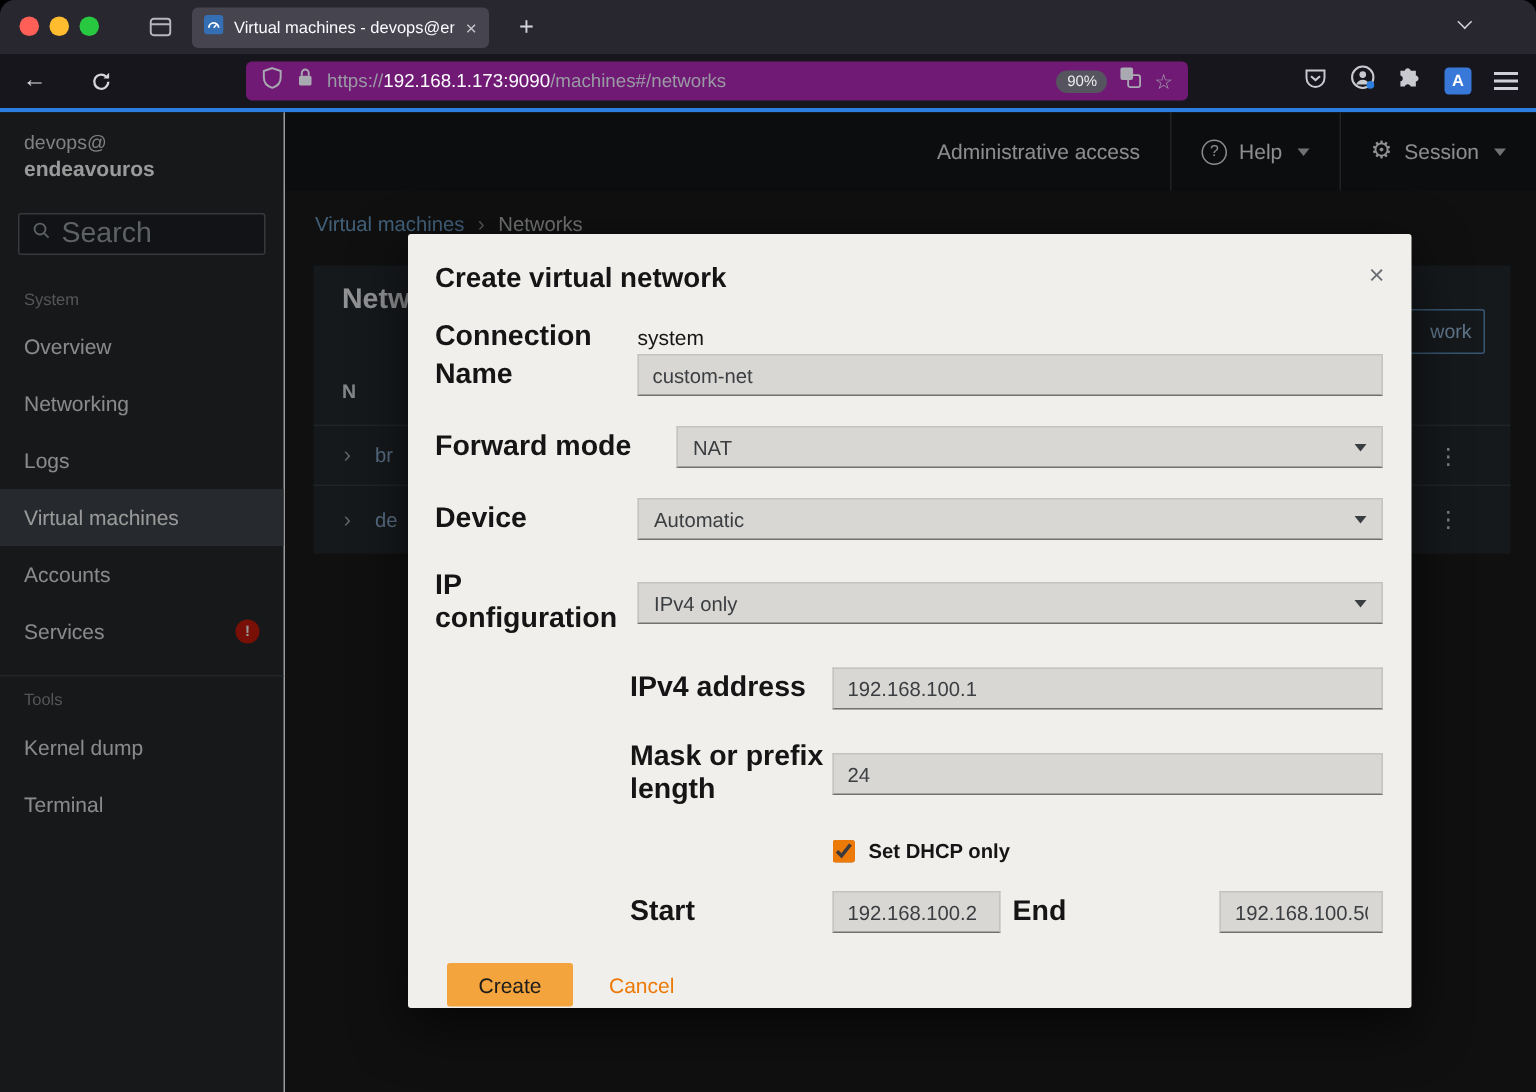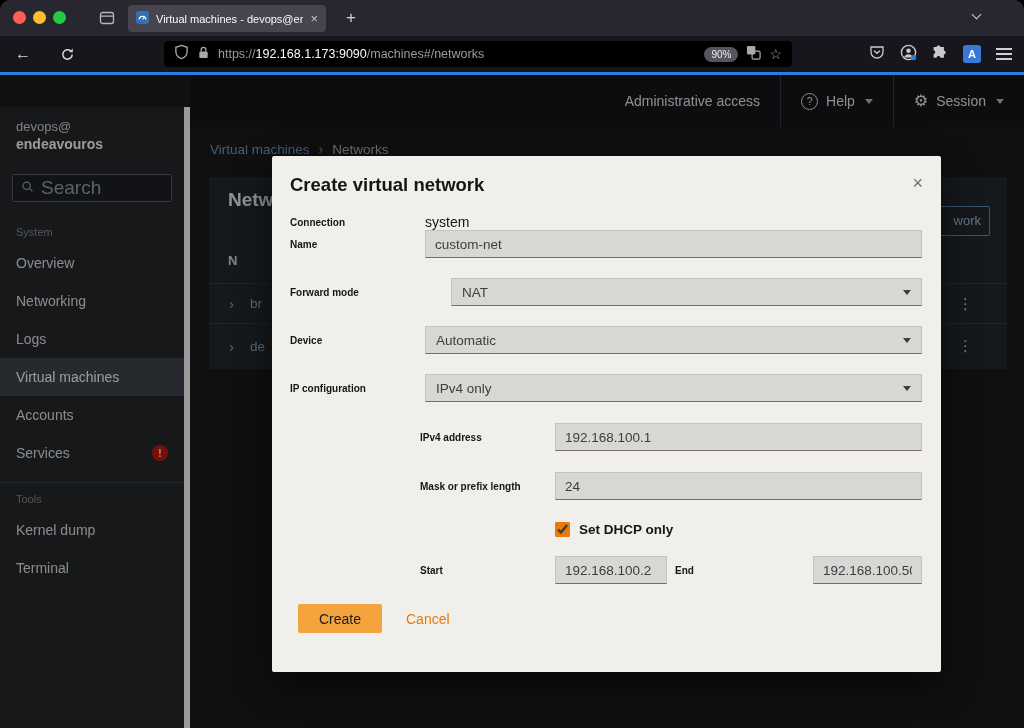--- a/index.html
+++ b/index.html
@@ -21,41 +21,41 @@
     font-size:17px; display:flex; align-items:center; justify-content:center; }
   .chev { width:7px; height:7px; border-right:1.6px solid currentColor; border-bottom:1.6px solid currentColor;
     display:inline-block; transform:rotate(45deg); }
   .tabs-chev { position:absolute; right:44px; top:11px; color:#cfcfd8; }
 
   .toolbar { position:absolute; top:36px; left:0; right:0; height:36px; background:#17161d;
     display:flex; align-items:center; }
   .navbtn { width:26px; height:26px; display:flex; align-items:center; justify-content:center;
     color:#d7d7db; font-size:16px; }
   .navbtn.back { margin-left:10px; } .navbtn.reload { margin-left:18px; }
-  .urlbar { position:absolute; left:164px; top:5px; width:628px; height:26px; background:#000000;
+  .urlbar { position:absolute; left:164px; top:5px; width:628px; height:26px; background:#701a75;
     border-radius:4px; display:flex; align-items:center; padding:0 10px; gap:8px; }
   .url { font-size:12.5px; color:#9a9aa4; white-space:nowrap; overflow:hidden; }
   .url b { color:#fbfbfe; font-weight:400; }
   .zoom { margin-left:auto; background:#55545f; color:#ededf0; font-size:10px;
     padding:2px 7px; border-radius:8px; }
   .star { color:#a5a5af; font-size:14px; }
   .tb-right { position:absolute; right:10px; top:0; height:36px; display:flex; align-items:center; gap:15px; }
   .ext-blue { width:18px; height:18px; border-radius:3px; background:#3778d8; color:#fff;
     font-size:11px; font-weight:bold; display:flex; align-items:center; justify-content:center; }
   .hamwrap { width:18px; height:14px; position:relative; }
   .ham { position:absolute; top:1px; left:0; width:16px; height:2px; background:#cfcfd8;
     box-shadow:0 5px 0 #cfcfd8, 0 10px 0 #cfcfd8; }
 
   .accent { position:absolute; top:72px; left:0; right:0; height:3px; background:#2b7de0; }
 
   
   .app { position:absolute; top:75px; left:0; right:0; bottom:0; background:#191919; }
 
   .sidebar { position:absolute; left:0; top:0; bottom:0; width:190px; background:#23272b;
-    border-right:6px solid #ffffff; z-index:1;margin-top:32px; }
+    border-right:1px solid #ffffff; z-index:1; }
   .host { padding:12px 16px 10px; }
   .host .u { font-size:13px; color:#d2d5d8; }
   .host .h { font-size:14px; color:#fff; font-weight:bold; margin-top:2px; }
   .search { margin:12px 12px 14px; height:28px; background:#1c1f23; border:1px solid #5a5d61;
     border-radius:2px; display:flex; align-items:center; gap:7px; padding:0 8px; }
   .search input { flex:1; background:transparent; border:0; outline:none; color:#cfd2d5;
     font-size:19px; font-family:inherit; }
   .search input::placeholder { color:#9aa0a6; }
   .navsec { font-size:11px; color:#8a8d90; padding:10px 16px 6px; }
   .navitem { height:38px; display:flex; align-items:center; padding:0 16px; font-size:14px;
@@ -97,21 +97,21 @@
   .backdrop { position:absolute; inset:0; background:rgba(3,3,3,0.40); z-index:5; }
 
   
   .modal { position:absolute; left:272px; top:81px; width:669px; height:516px; background:#f1efec;
     z-index:10; border-radius:2px; box-shadow:0 12px 36px rgba(0,0,0,0.65); color:#151515; }
   .m-head { display:flex; align-items:flex-start; padding:18px 18px 0 18px; }
   .m-title { font-size:18.5px; font-weight:bold; }
   .m-x { margin-left:auto; font-size:18px; color:#6a6e73; line-height:1; cursor:default; }
   .m-body { padding:0 19px 0 18px; }
   .frow { display:flex; align-items:center; }
-  .flabel { width:135px; flex:none; font-size:10px; font-weight:bold; color:#151515; }
+  .flabel { width:135px; flex:none; font-size:19px; font-weight:bold; color:#151515; }
   .fval { font-size:14px; color:#151515; }
   .tinput { height:28px; width:100%; background:#d9d7d4; border:1px solid #c5c3c0;
     border-bottom:1px solid #74716d; color:#3b3e41; font-size:13.5px; padding:0 9px;
     font-family:inherit; border-radius:0; }
   .fsel { height:28px; flex:1; background:#d9d7d4; border:1px solid #c5c3c0;
     border-bottom:1px solid #74716d; display:flex; align-items:center; padding:0 10px;
     font-size:13.5px; color:#3b3e41; }
   .selcaret { margin-left:auto; width:0; height:0; border-left:4.5px solid transparent;
     border-right:4.5px solid transparent; border-top:5.5px solid #3b3e41; }
   .indent { margin-left:130px; }

